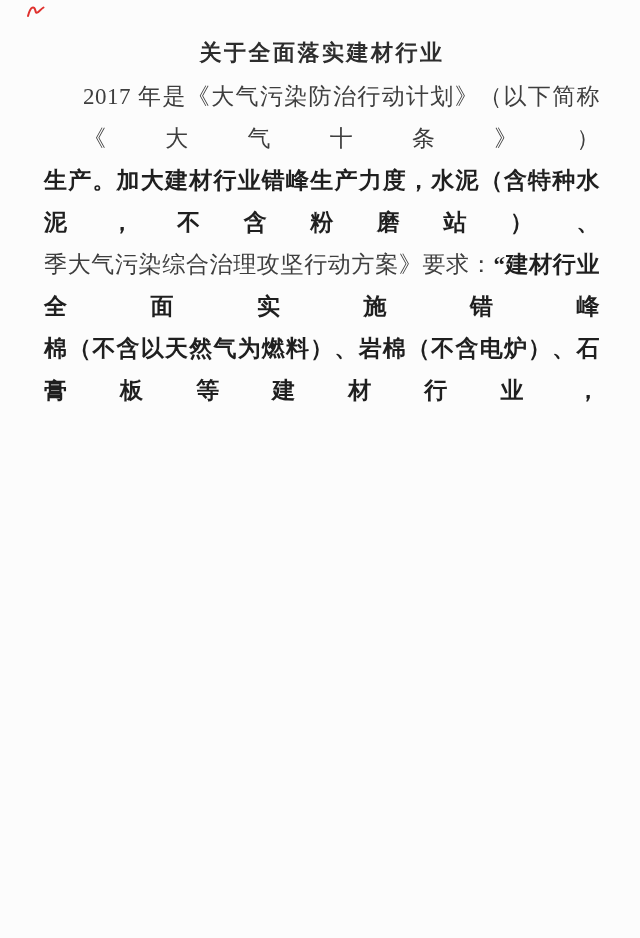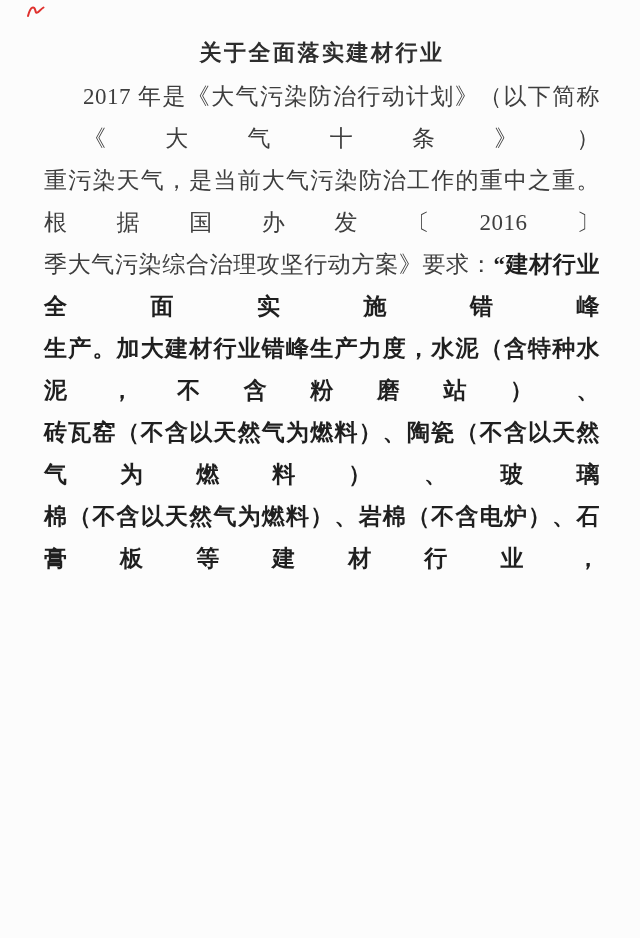--- a/index.html
+++ b/index.html
@@ -66,22 +66,20 @@
   <div class="doc">
 
     <div class="title-block">
       <div class="title-line">关于全面落实建材行业</div>
     </div>
 
 
     <div class="body-text">
         <div class="para">
           <div class="line indent"><span class="r">2017 年是《大气污染防治行动计划》（以下简称《大气十条》）</span></div>
-          <div class="line"><span class="r">重污染天气，是当前大气污染防治工作的重中之重。根据国办发〔2016〕</span></div>
+          <div class="line"><span class="b">生产。加大建材行业错峰生产力度，水泥（含特种水泥，不含粉磨站）、</span></div>
           <div class="line"><span class="r">季大气污染综合治理攻坚行动方案》要求：</span><span class="b">“建材行业全面实施错峰</span></div>
-          <div class="line"><span class="b">生产。加大建材行业错峰生产力度，水泥（含特种水泥，不含粉磨站）、</span></div>
-          <div class="line"><span class="b">砖瓦窑（不含以天然气为燃料）、陶瓷（不含以天然气为燃料）、玻璃</span></div>
           <div class="line"><span class="b">棉（不含以天然气为燃料）、岩棉（不含电炉）、石膏板等建材行业，</span></div>
         </div>
       </div>
 
   </div>
 </div>
 
 </body></html>

